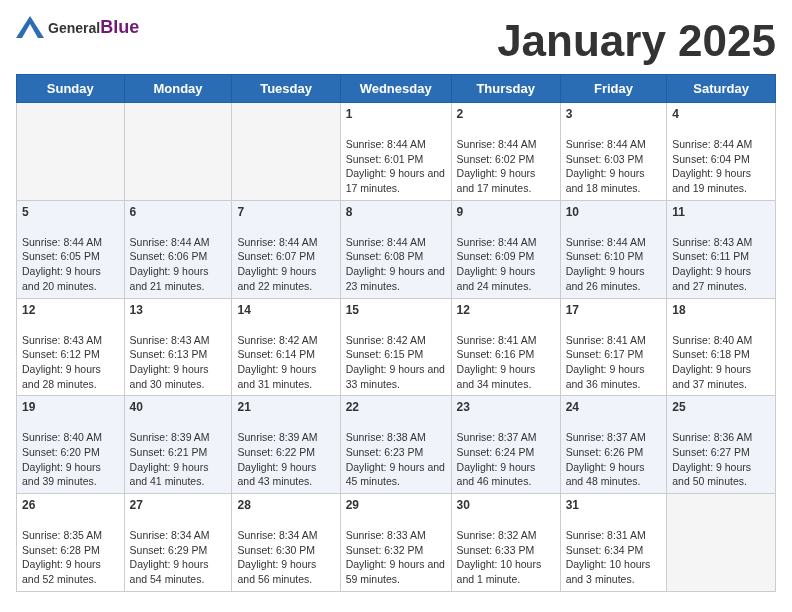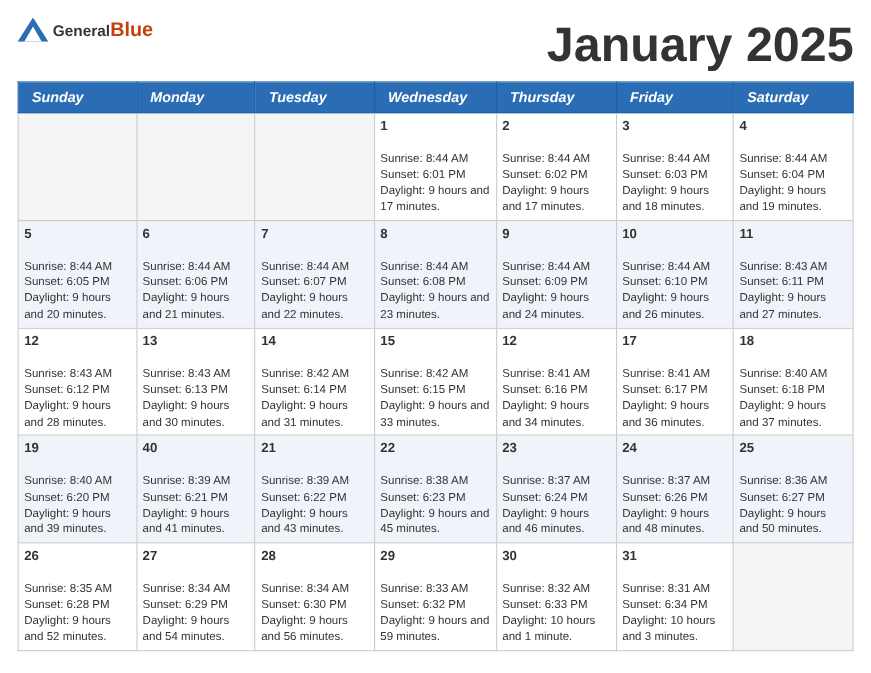--- a/index.html
+++ b/index.html
@@ -40,23 +40,22 @@
     .calendar-table {
       width: 100%;
       border-collapse: collapse;
       border: 1px solid #ccc;
     }
     .calendar-table th {
       background-color: #2a6db5;
       color: #fff;
       padding: 6px 12px;
       font-size: 13px;
-      text-align: left;
+      text-align: center;
       border: 1px solid #1a5fa8;
-      font-style: italic;
     }
     .calendar-table td {
       border: 1px solid #ccc;
       vertical-align: top;
       padding: 4px 5px;
       width: 113px;
       min-height: 80px;
       font-size: 11px;
       color: #333;
     }
@@ -85,21 +84,21 @@
 </head>
 <body>
 
 <div class="header-area">
   <div class="logo">
     <svg class="logo-icon" viewBox="0 0 28 22" xmlns="http://www.w3.org/2000/svg">
       <polygon points="0,22 14,0 28,22" fill="#2a6db5"></polygon>
       <polygon points="6,22 14,8 22,22" fill="#fff"></polygon>
     </svg>
     <div>
-      <span style="font-size:14px;font-weight:bold;color:#333;">General</span><span style="font-size:18px;font-weight:bold;color:#c2410c;">Blue</span>
+      <span style="font-size:14px;font-weight:bold;color:#333;">General</span><span style="font-size:18px;font-weight:bold;color:#701a75;">Blue</span>
     </div>
   </div>
   <div class="title-area">
     <div class="month-title">January 2025</div>
   </div>
 </div>
 
 <table class="calendar-table">
   <thead>
     <tr>

